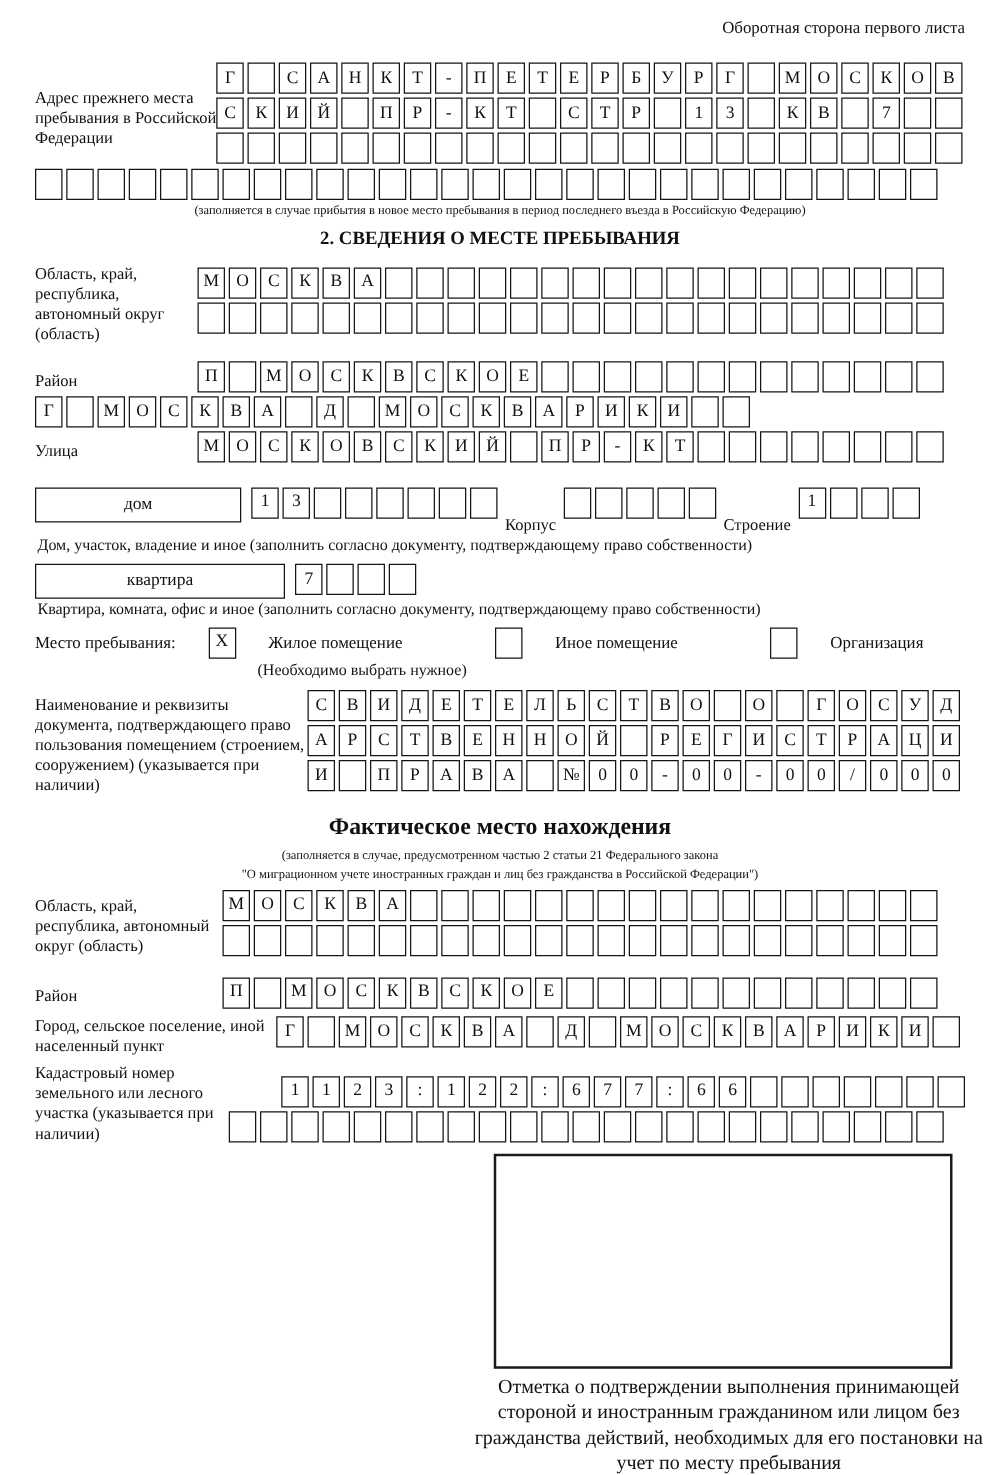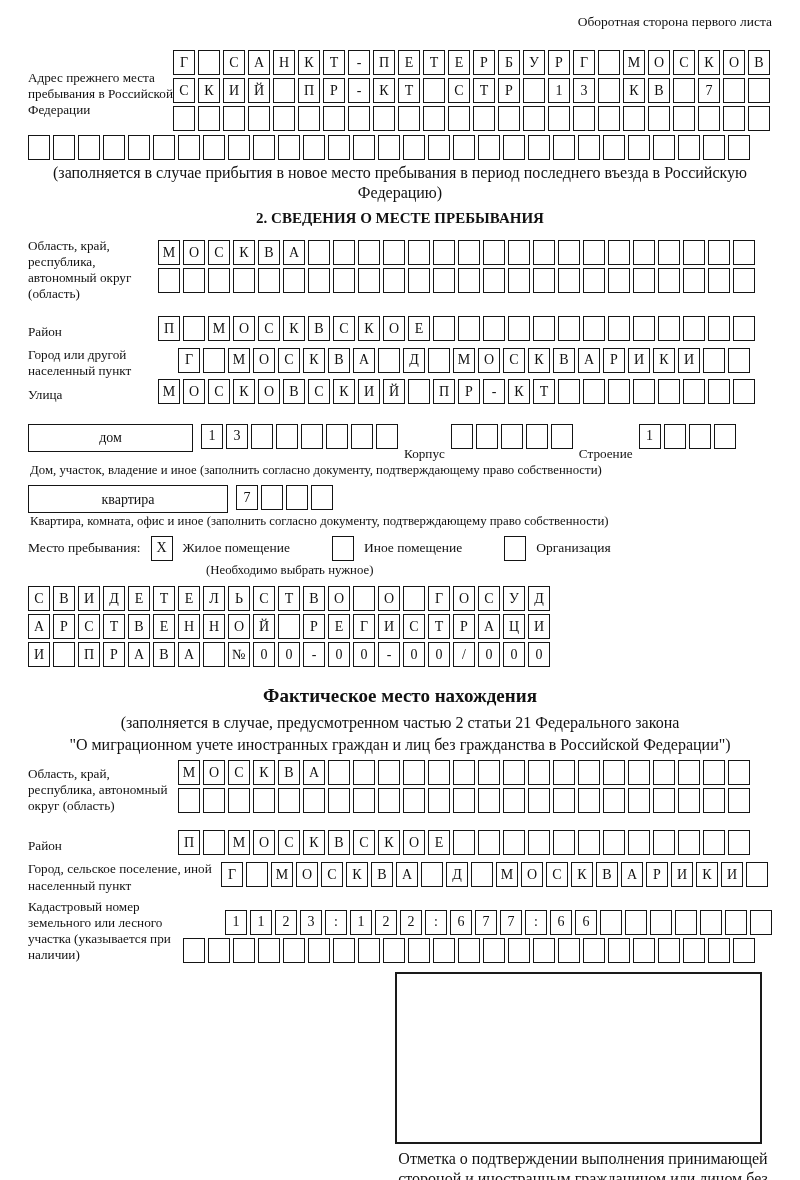--- a/index.html
+++ b/index.html
@@ -17,31 +17,31 @@
   .w218 { width: 218px; } .w155 { width: 155px; } .w193 { width: 193px; }
   .rows { display: flex; flex-direction: column; }
   .cells { display: flex; gap: 3px; margin-bottom: 3px; }
   .cell {
     width: 22px; height: 25px; flex: 0 0 22px;
     border: 1.6px solid #151515; background: #fff;
     display: inline-flex; align-items: center; justify-content: center;
     font-size: 14px; line-height: 1;
   }
   .fullrow { margin-top: 1px; }
-  .note { font-size: 16px; text-align: center; margin: 2px 0 6px 0; }
+  .note { font-size: 10px; text-align: center; margin: 2px 0 6px 0; }
   .title { font-weight: bold; font-size: 15px; text-align: center; margin: 4px 0 8px 0; }
   .subtitle { font-weight: bold; font-size: 19px; text-align: center; margin: 14px 0 6px 0; }
   .caption { font-size: 12.8px; margin: 1px 0 6px 2px; }
   .widebox {
     border: 1.6px solid #151515; height: 28px; display: inline-flex;
     align-items: center; justify-content: center; font-size: 14px; flex: 0 0 auto;
   }
   .gap8 { width: 8px; flex: 0 0 8px; } .gap6 { width: 6px; flex: 0 0 6px; }
   .inlbl { padding-top: 5px; flex: 0 0 auto; margin-top: 28px; }
-  .mesto-row { display: flex; align-items: center; gap: 10px; margin: 6px 0 2px 0; font-size: 13.5px; }
+  .mesto-row { display: flex; align-items: center; gap: 26px; margin: 6px 0 2px 0; font-size: 13.5px; }
   .mesto-gap { width: 22px; }
   .note-left { font-size: 12.8px; margin: 0 0 8px 178px; }
   .stamp-box { width: 367px; height: 172px; border: 2px solid #1a1a1a; margin: 6px 0 5px 367px; }
   .stamp-cap { width: 420px; margin-left: 345px; text-align: center; font-size: 16px; line-height: 1.28; }
   .mt14 { margin-top: 14px; } .mt6 { margin-top: 6px; }
   .kad-col { display: flex; flex-direction: column; margin-top: 16px; }
   .indent42 { margin-left: 42px; }
 </style>
 </head>
 <body>
@@ -248,21 +248,20 @@
       <span class="cell"></span>
       <span class="cell"></span>
       <span class="cell"></span>
       <span class="cell"></span>
       <span class="cell"></span>
       <span class="cell"></span>
     </div>
 </div>
 
 <div class="frow">
-  <div class="lbl w150">Город или другой населенный пункт</div>
   <div class="cells">
       <span class="cell">Г</span>
       <span class="cell"></span>
       <span class="cell">М</span>
       <span class="cell">О</span>
       <span class="cell">С</span>
       <span class="cell">К</span>
       <span class="cell">В</span>
       <span class="cell">А</span>
       <span class="cell"></span>
@@ -367,20 +366,21 @@
   <span class="mesto-gap"></span>
   <span class="cell"></span>
   <span>Иное помещение</span>
   <span class="mesto-gap"></span>
   <span class="cell"></span>
   <span>Организация</span>
 </div>
 <div class="note-left">(Необходимо выбрать нужное)</div>
 
 <div class="frow">
+  <div class="lbl w218">Наименование и реквизиты документа, подтверждающего право пользования помещением (строением, сооружением) (указывается при наличии)</div>
   <div class="rows">
     <div class="cells">
         <span class="cell">С</span>
         <span class="cell">В</span>
         <span class="cell">И</span>
         <span class="cell">Д</span>
         <span class="cell">Е</span>
         <span class="cell">Т</span>
         <span class="cell">Е</span>
         <span class="cell">Л</span>

